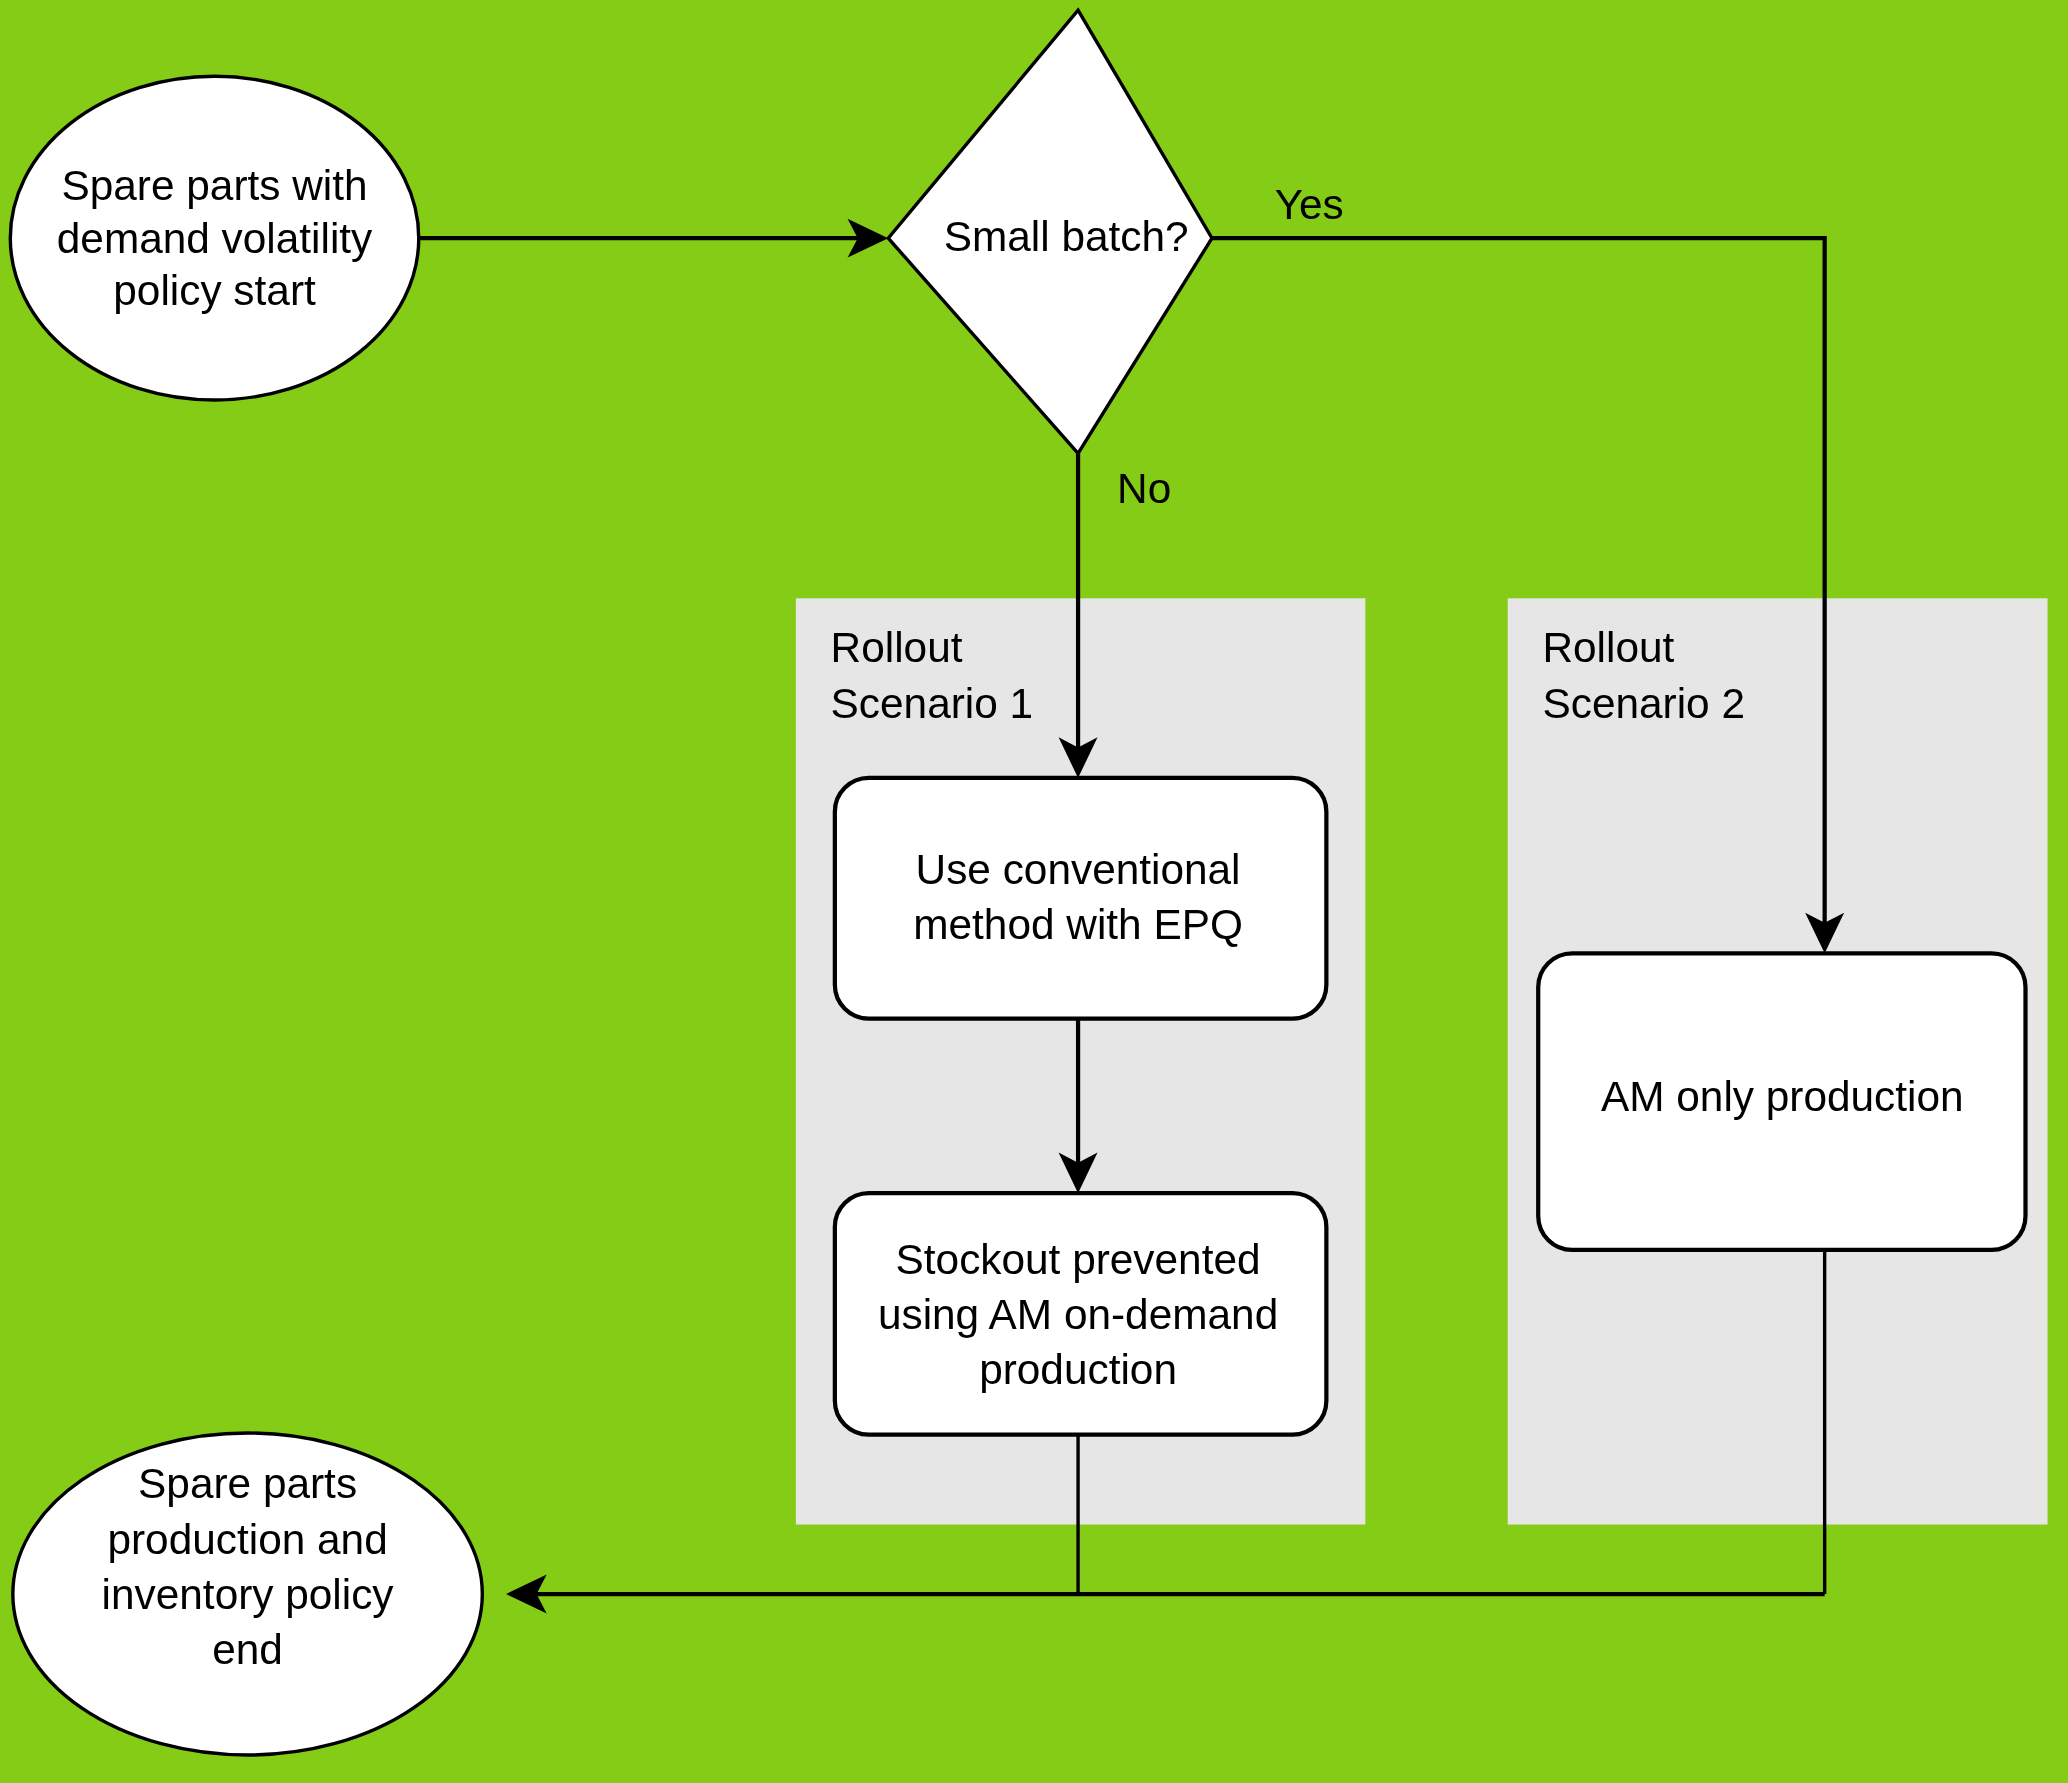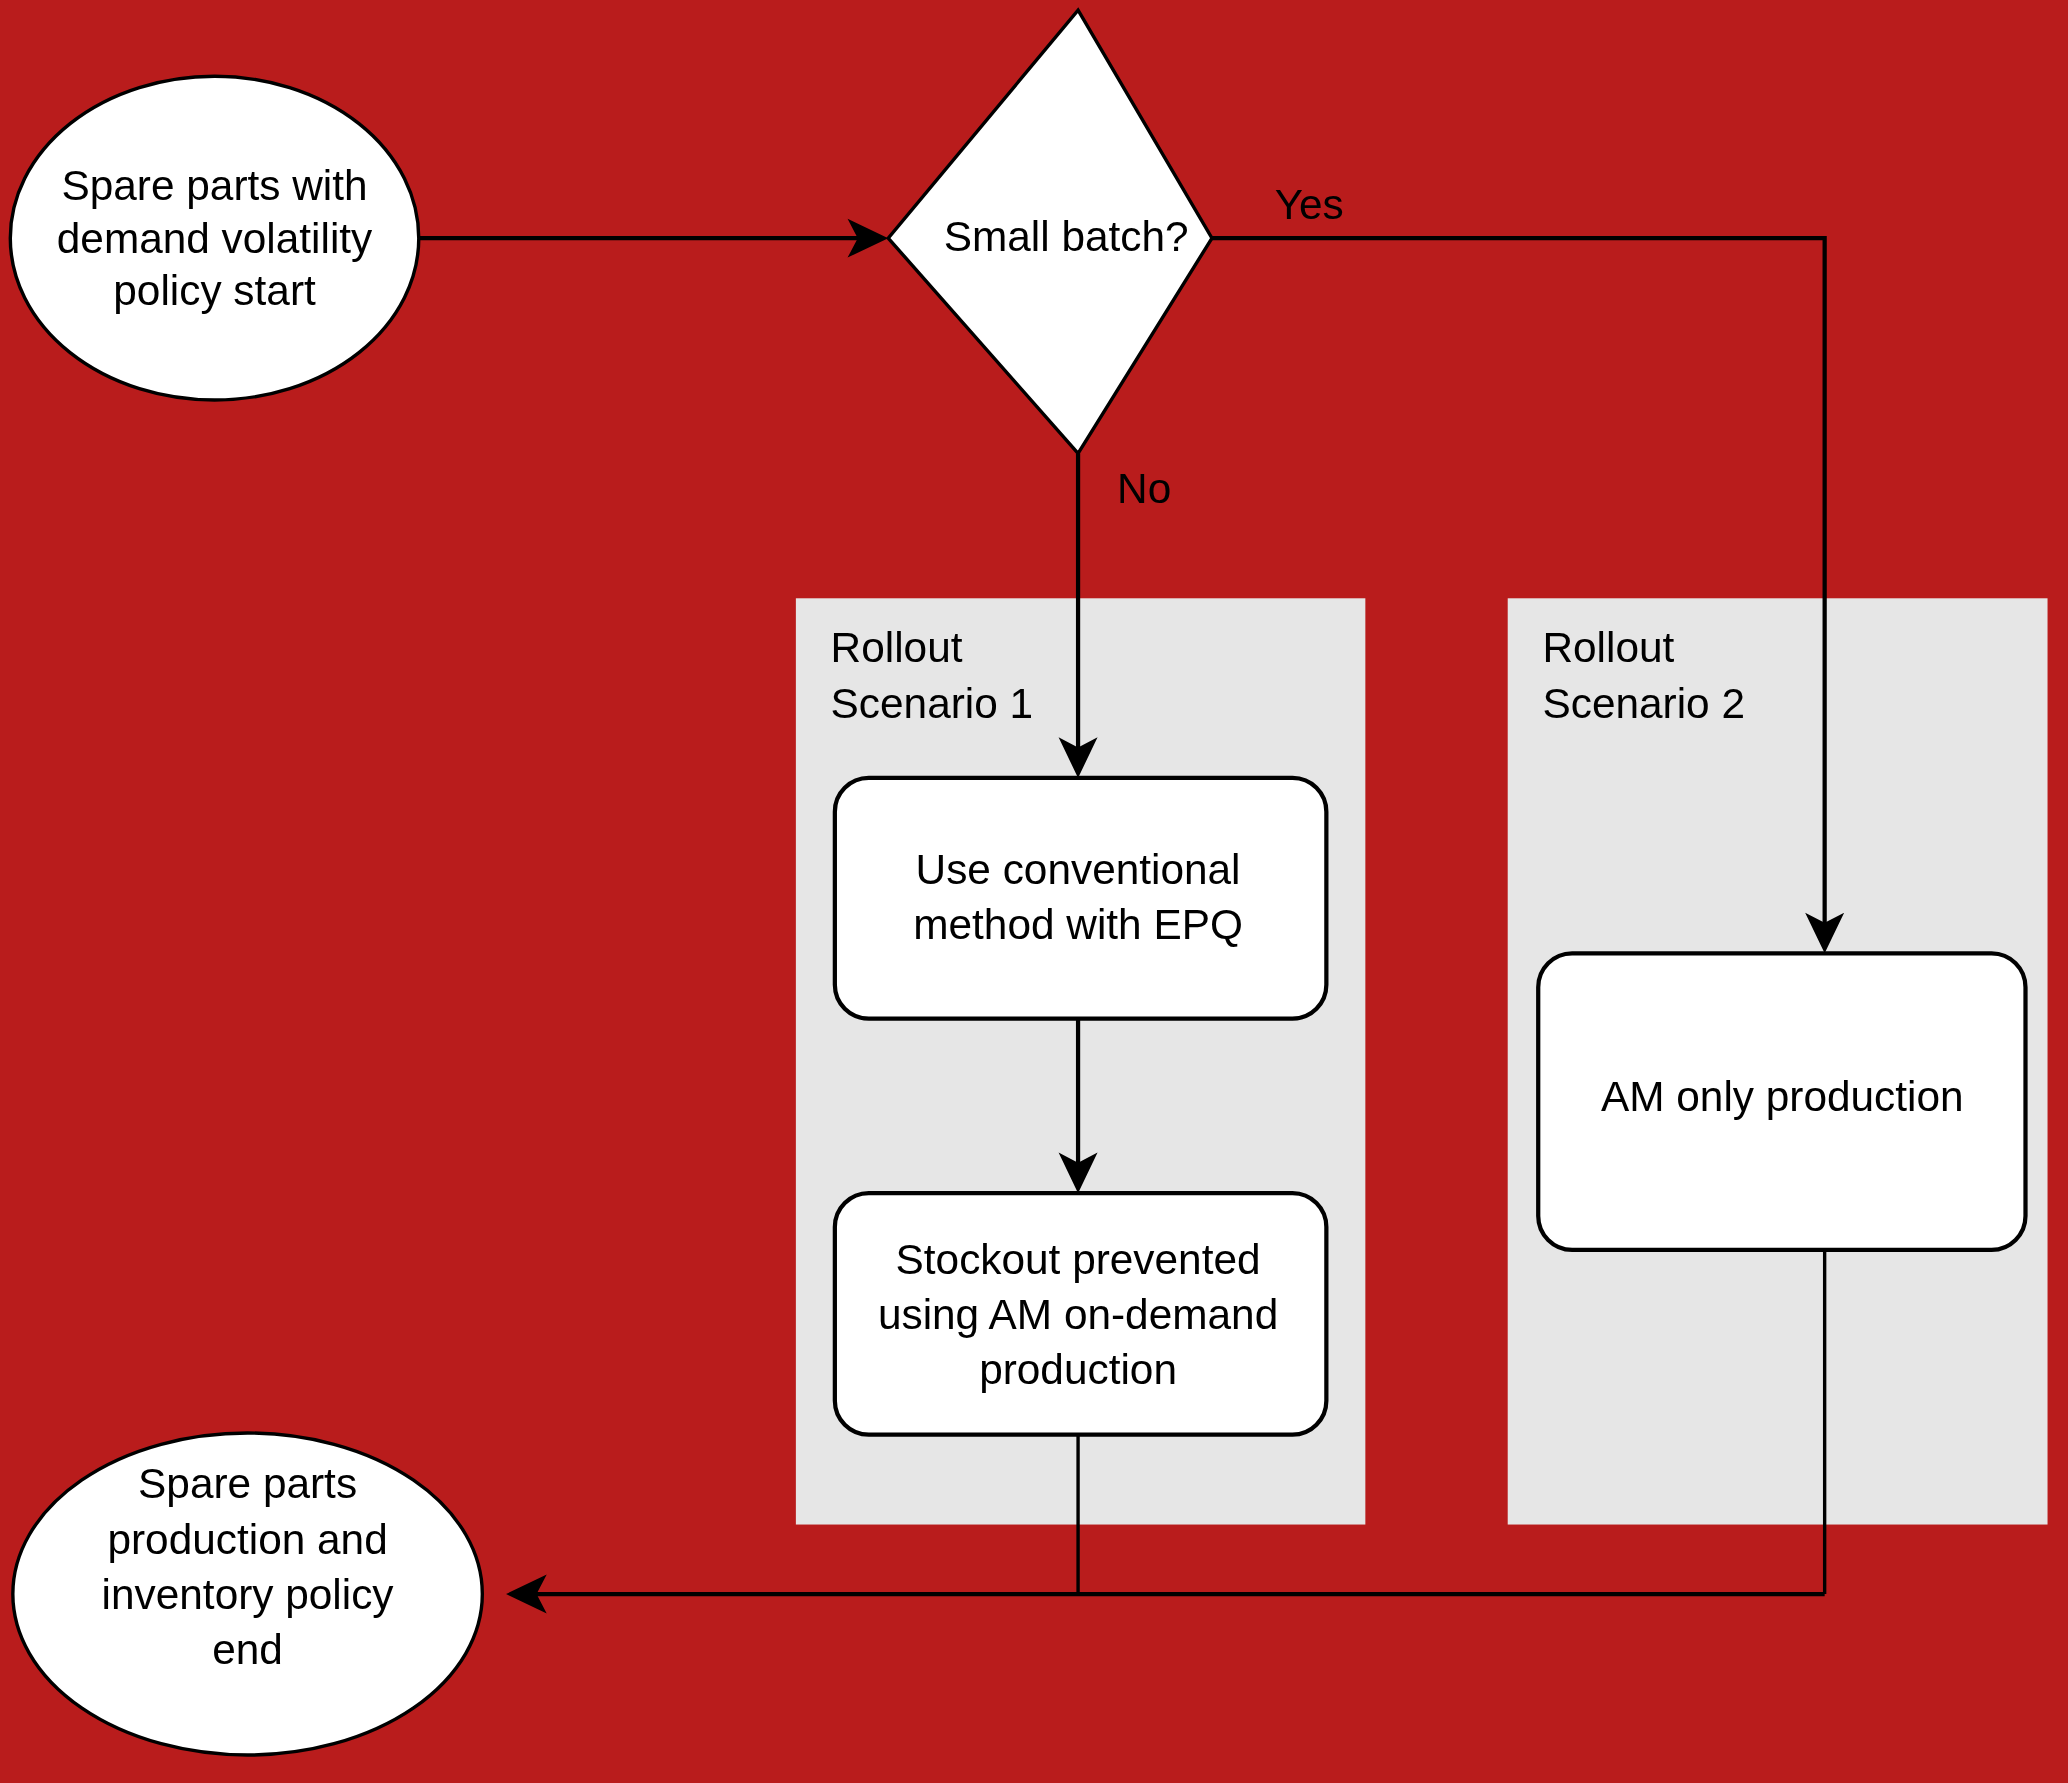--- a/index.html
+++ b/index.html
@@ -4,21 +4,21 @@
 <style>
   html, body {
     margin: 0;
     padding: 0;
     background: #ffffff;
   }
   #canvas {
     position: relative;
     width: 2068px;
     height: 1783px;
-    background: #b91c1c;
+    background: #84cc16;
     font-family: "Liberation Sans", sans-serif;
     overflow: hidden;
   }
   svg.flow {
     position: absolute;
     left: 0;
     top: 0;
     width: 2068px;
     height: 1783px;
   }

